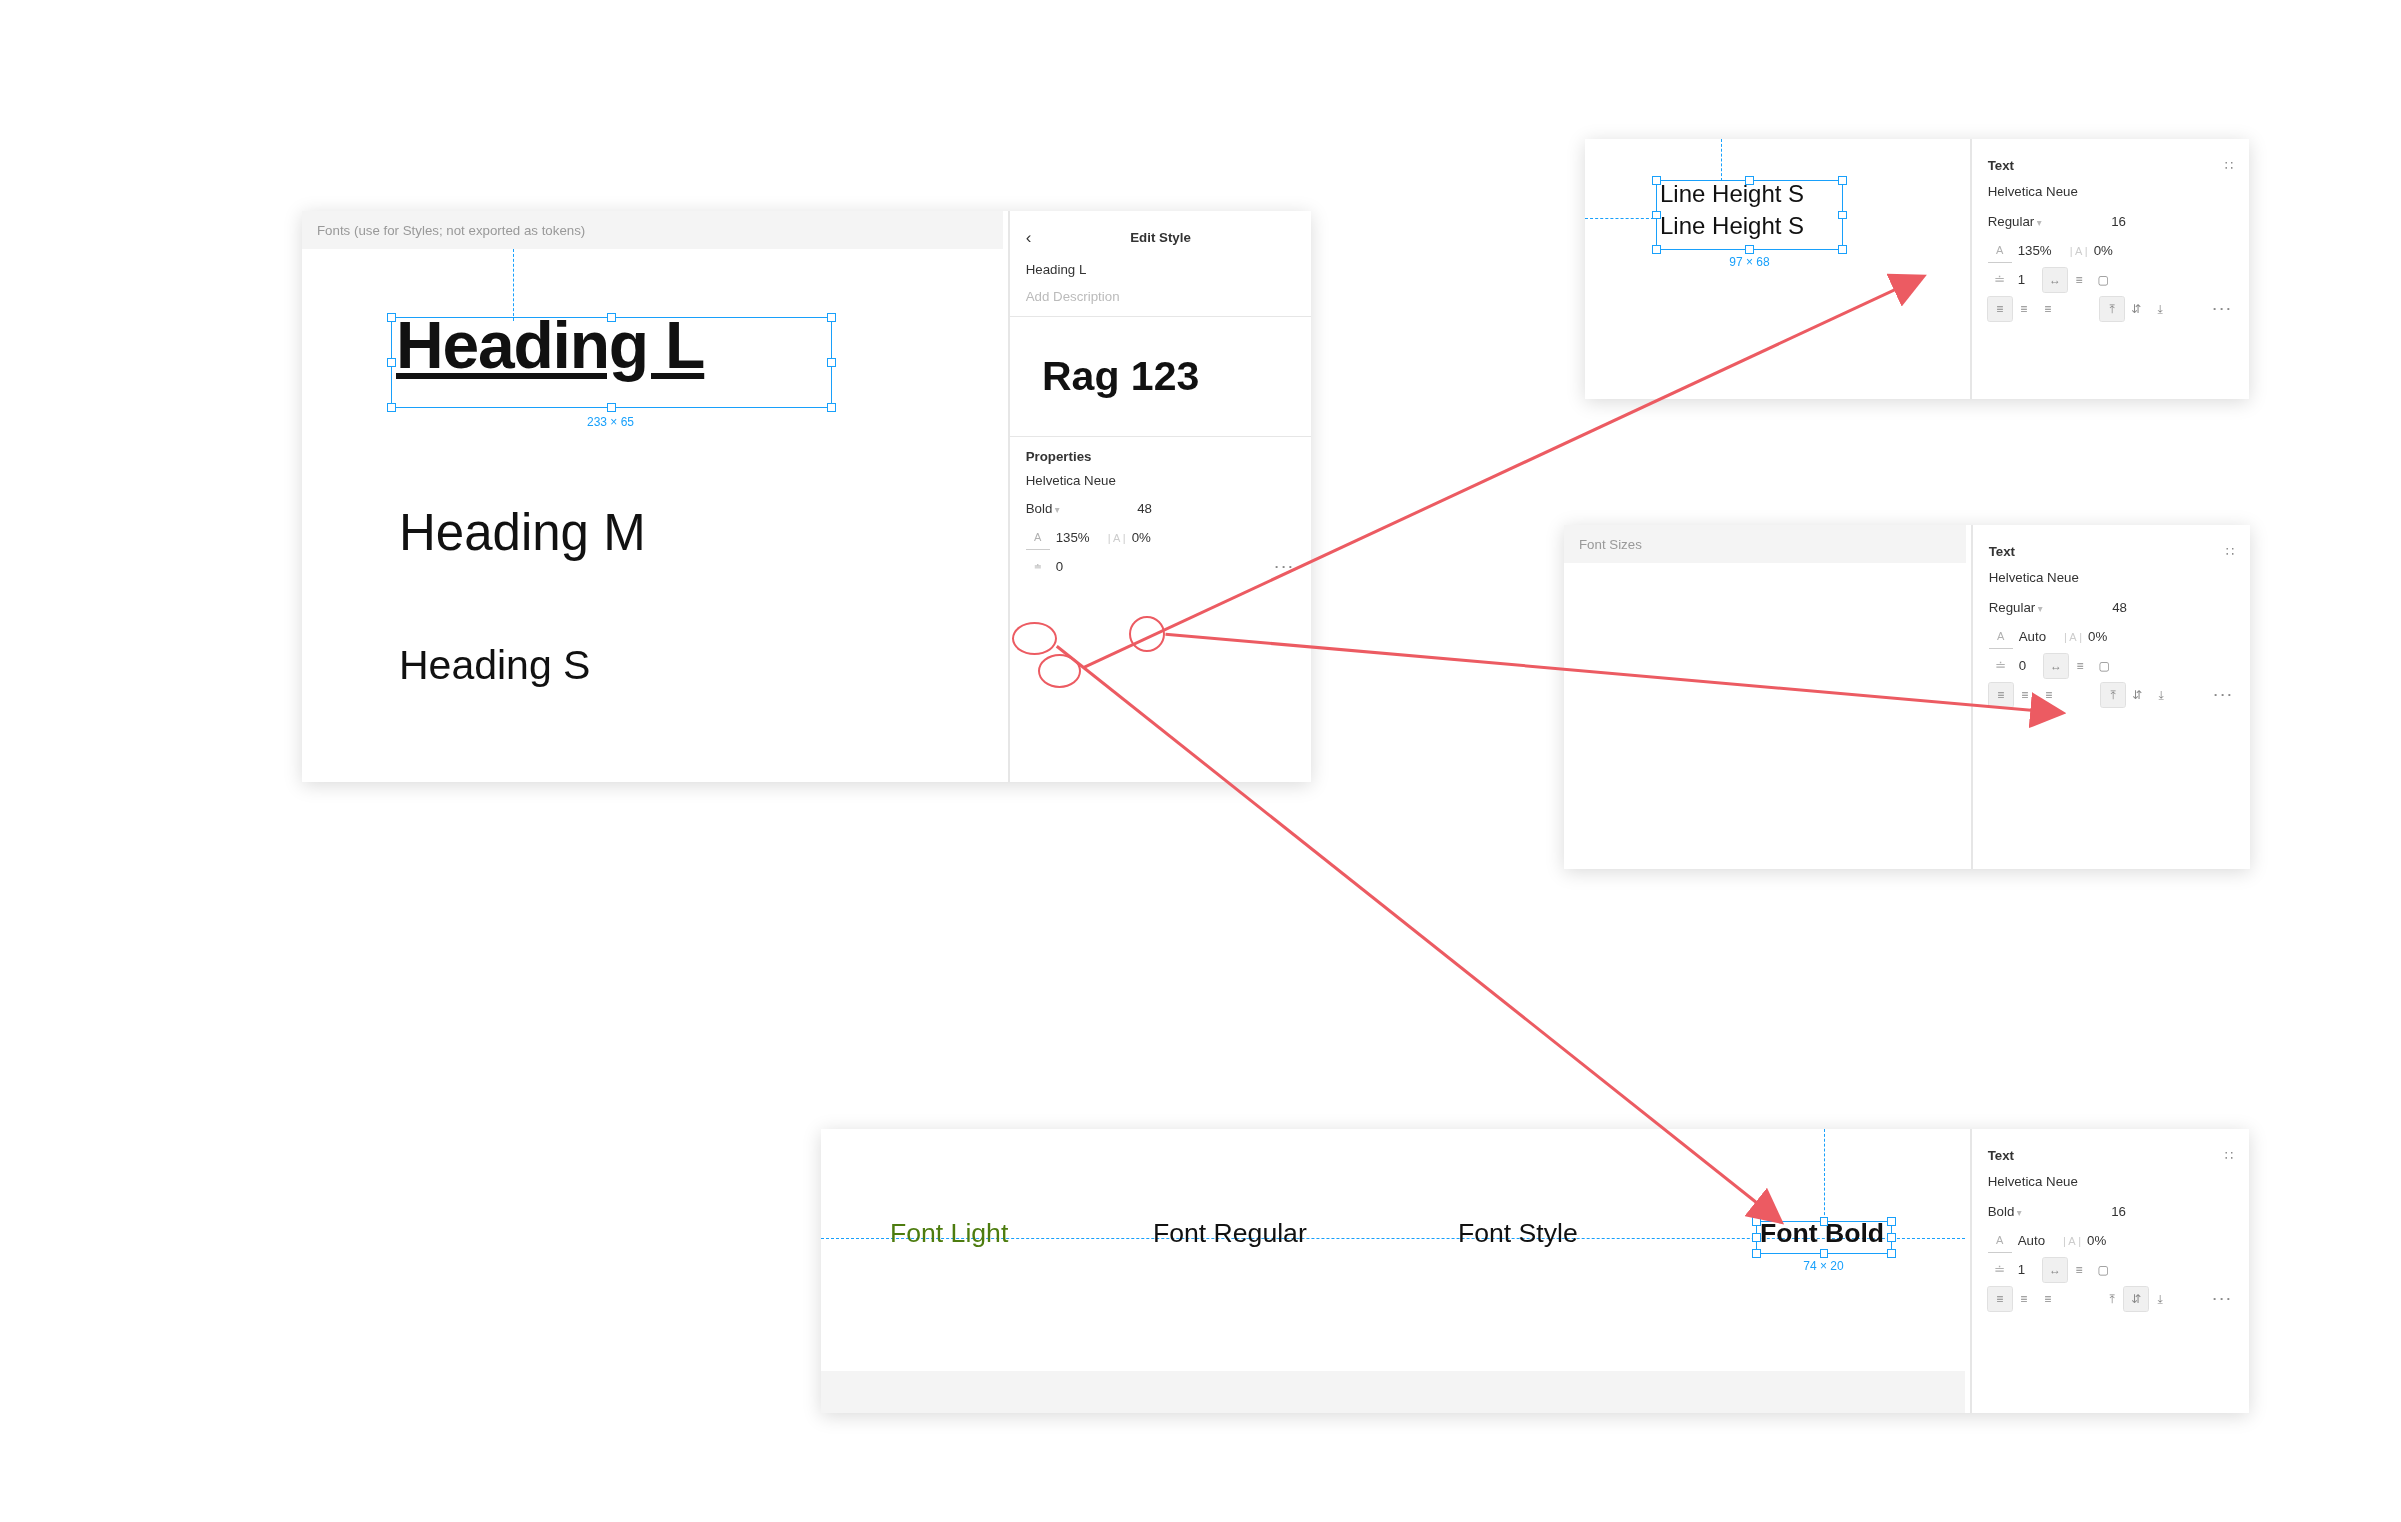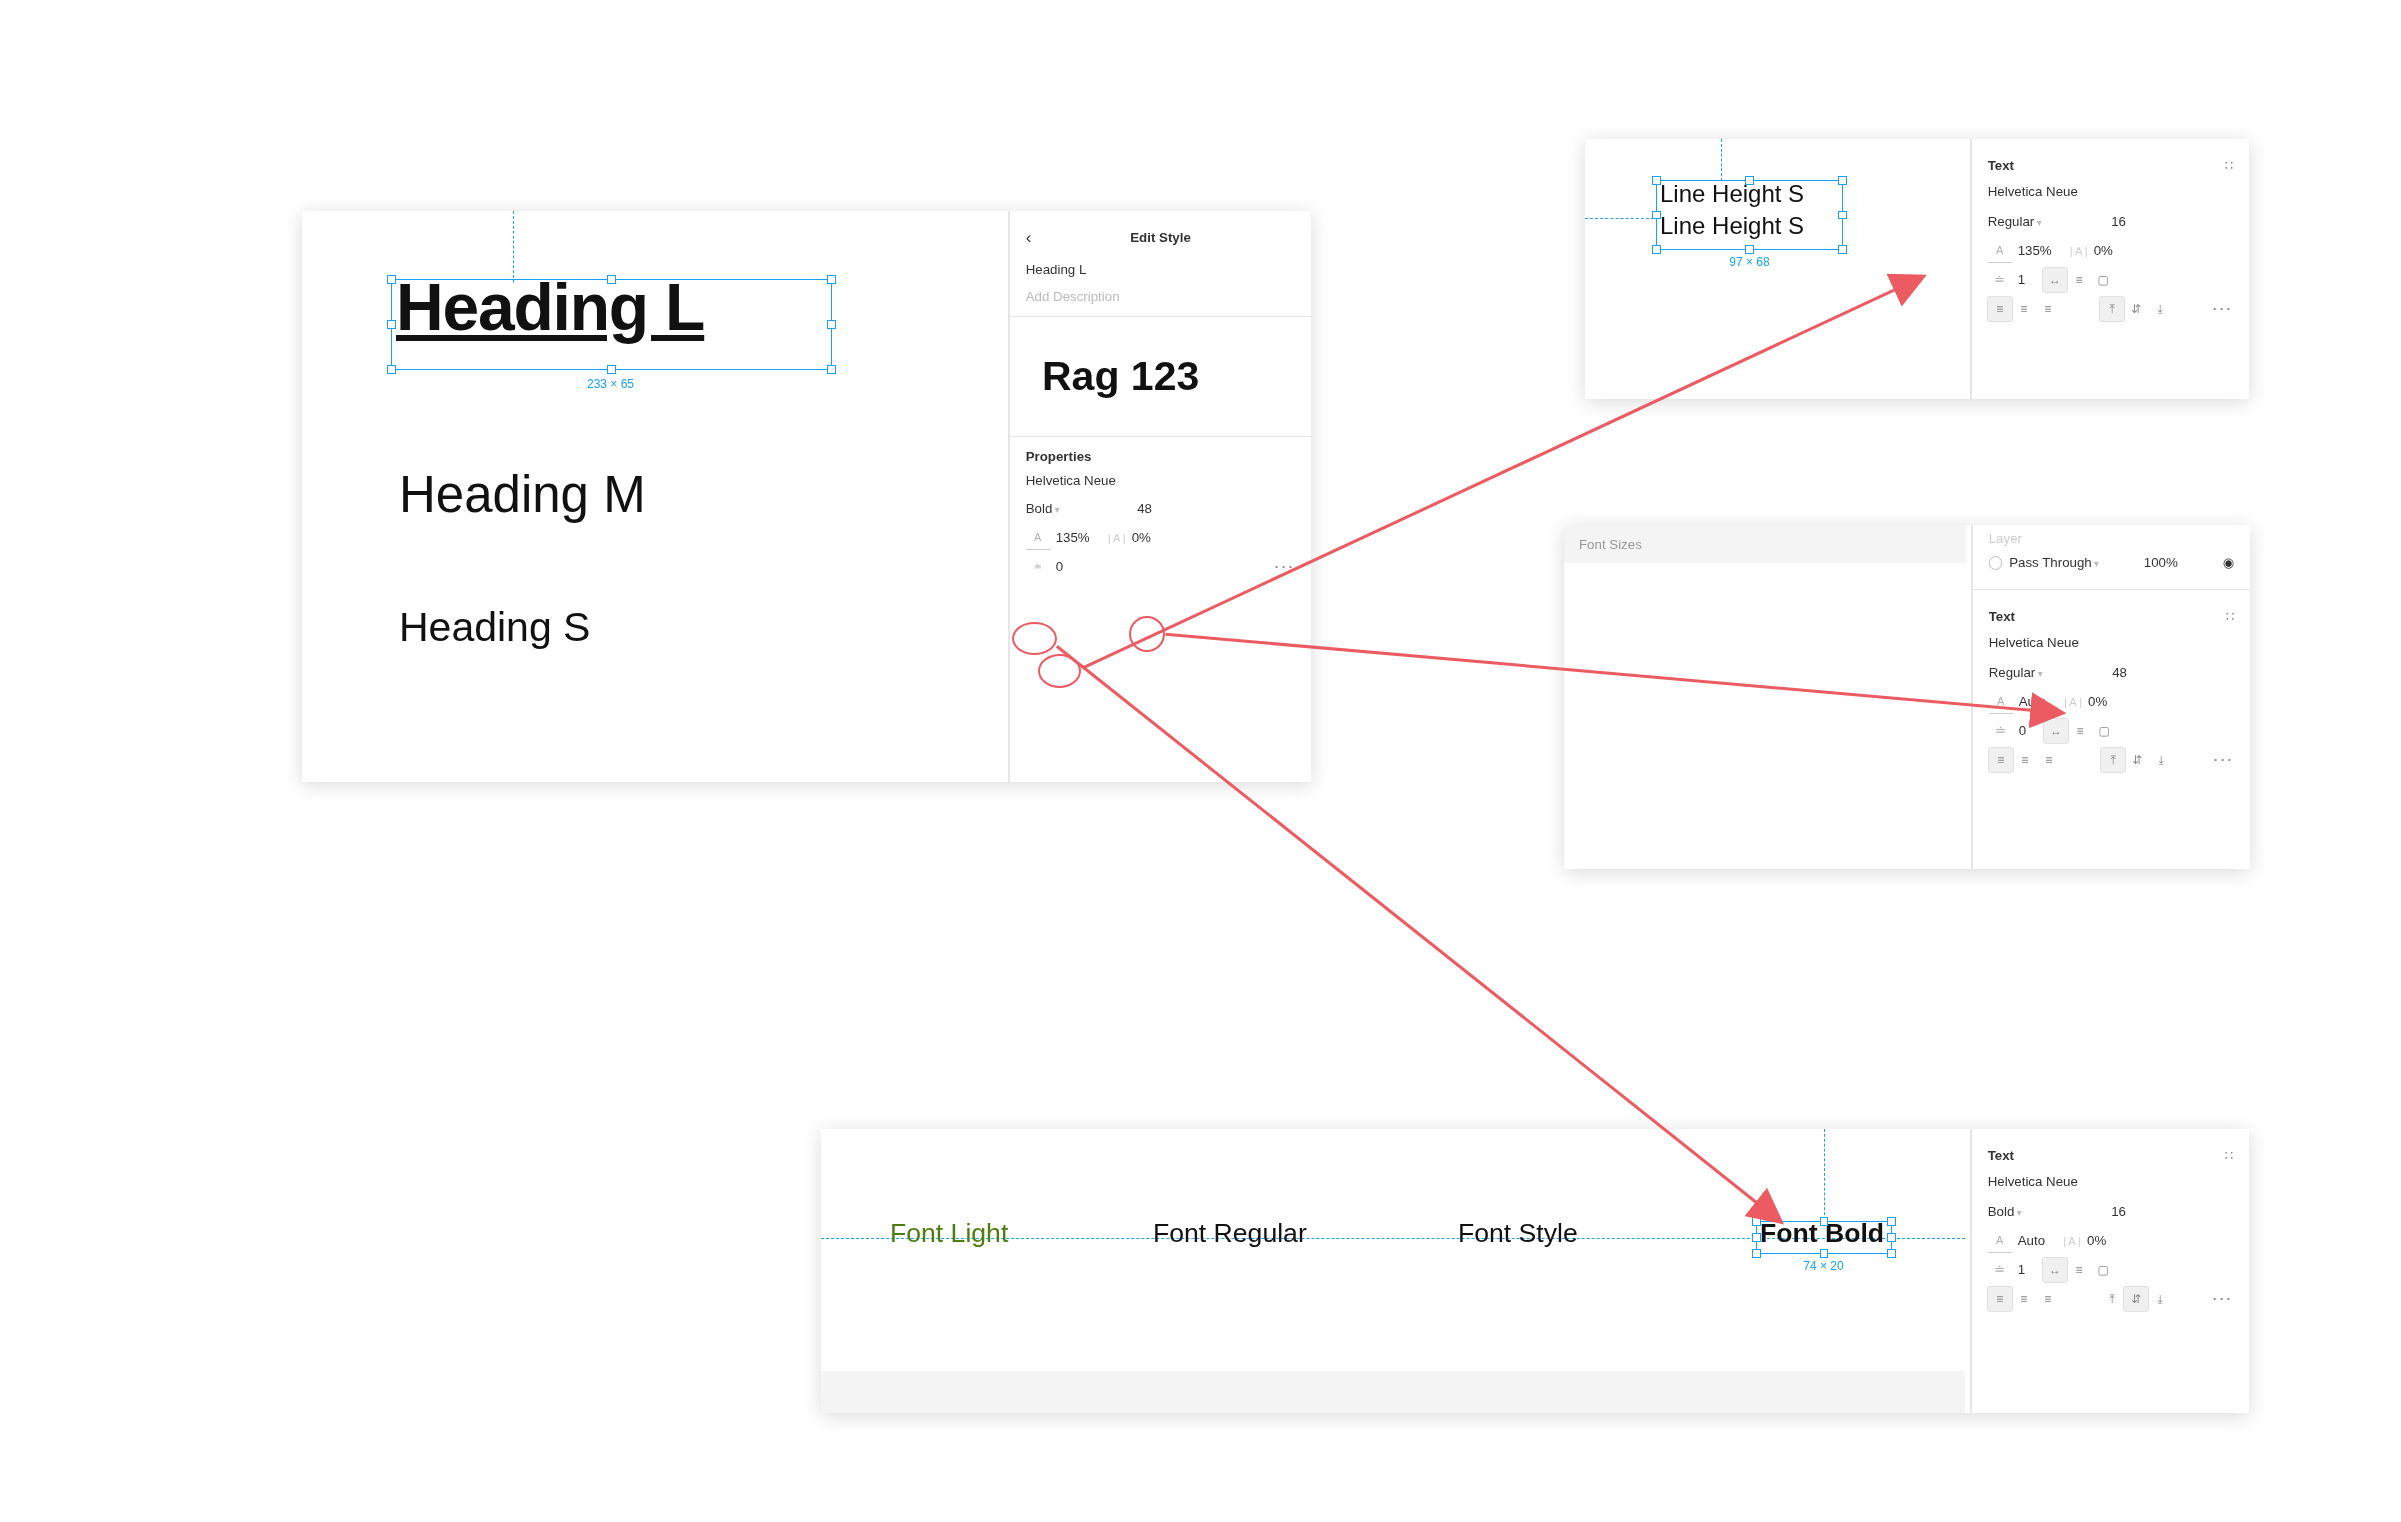--- a/index.html
+++ b/index.html
@@ -36,20 +36,23 @@
 .dots{color:#888;letter-spacing:2.4px;font-weight:700;}
 .align-icons,.vert-align-icons,.resize-icons{display:flex;gap:0;}
 .align-icons span,.vert-align-icons span,.resize-icons span{width:24px;height:24px;display:flex;align-items:center;justify-content:center;color:#888;font-size:12px;}
 .align-icons span.active,.vert-align-icons span.active,.resize-icons span.active{background:#f0f0f0;outline:0.6px solid #e0e0e0;border-radius:1.8px;}
 </style>
 </head>
 <body>
 
 <div class="figpanel" style="left:302px;top:211px;width:1009px;height:571px;">
   <div style="flex:1;display:flex;flex-direction:column;">
+    <div class="frame-header">
+      <span>Fonts (use for Styles; not exported as tokens)</span>
+    </div>
     <div class="canvas-area" style="flex:1;position:relative;">
       <div class="guide-v" style="left:211px;top:0;height:72px;"></div>
 
       <div style="position:absolute;left:94px;top:60px;font-family:'Helvetica Neue',Arial;font-weight:700;font-size:66px;line-height:1.1;letter-spacing:-1.2px;color:#111;text-decoration:underline;text-underline-offset:4.8px;">Heading L</div>
       <div class="selbox" style="left:89px;top:68px;width:441px;height:91px;">
         <div class="h tl"></div>
           <div class="h tr"></div>
           <div class="h bl"></div>
           <div class="h br"></div>
         <div class="h ml"></div>
@@ -186,31 +189,20 @@
 </div>
 
 <div class="figpanel" style="left:1564px;top:525px;width:686px;height:344px;">
   <div style="flex:1;display:flex;flex-direction:column;">
     <div class="frame-header">
       <span>Font Sizes</span>
     </div>
   </div>
   <div class="ruler-vert" style="position:relative;flex-shrink:0;"></div>
   <div class="sidebar" style="width:278px;">
-    <div class="side-block" style="padding-top:6px;">
-      <div style="color:#ccc;font-size:13.3px;margin-bottom:2.4px;">Layer</div>
-      <div class="side-row" style="justify-content:space-between;">
-        <span style="display:flex;align-items:center;gap:7.2px;">
-          <span style="width:13.3px;height:13.3px;border:1.2px solid #bbb;border-radius:50%;display:inline-block;"></span>
-          <span><span>Pass Through</span><span class="chev">▾</span></span>
-        </span>
-        <span>100%</span>
-        <span style="font-size:13.3px;">◉</span>
-      </div>
-    </div>
     <div class="side-block" style="border-bottom:none;">
       <div class="side-row" style="justify-content:space-between;">
         <span class="side-label-strong">Text</span>
         <span style="color:#888;">∷</span>
       </div>
       <div style="font-size:13.3px;margin:3.6px 0 8.5px 0;">Helvetica Neue</div>
       <div class="side-row">
         <span style="width:115px;"><span>Regular</span><span class="chev">▾</span></span>
         <span>48</span>
       </div>

